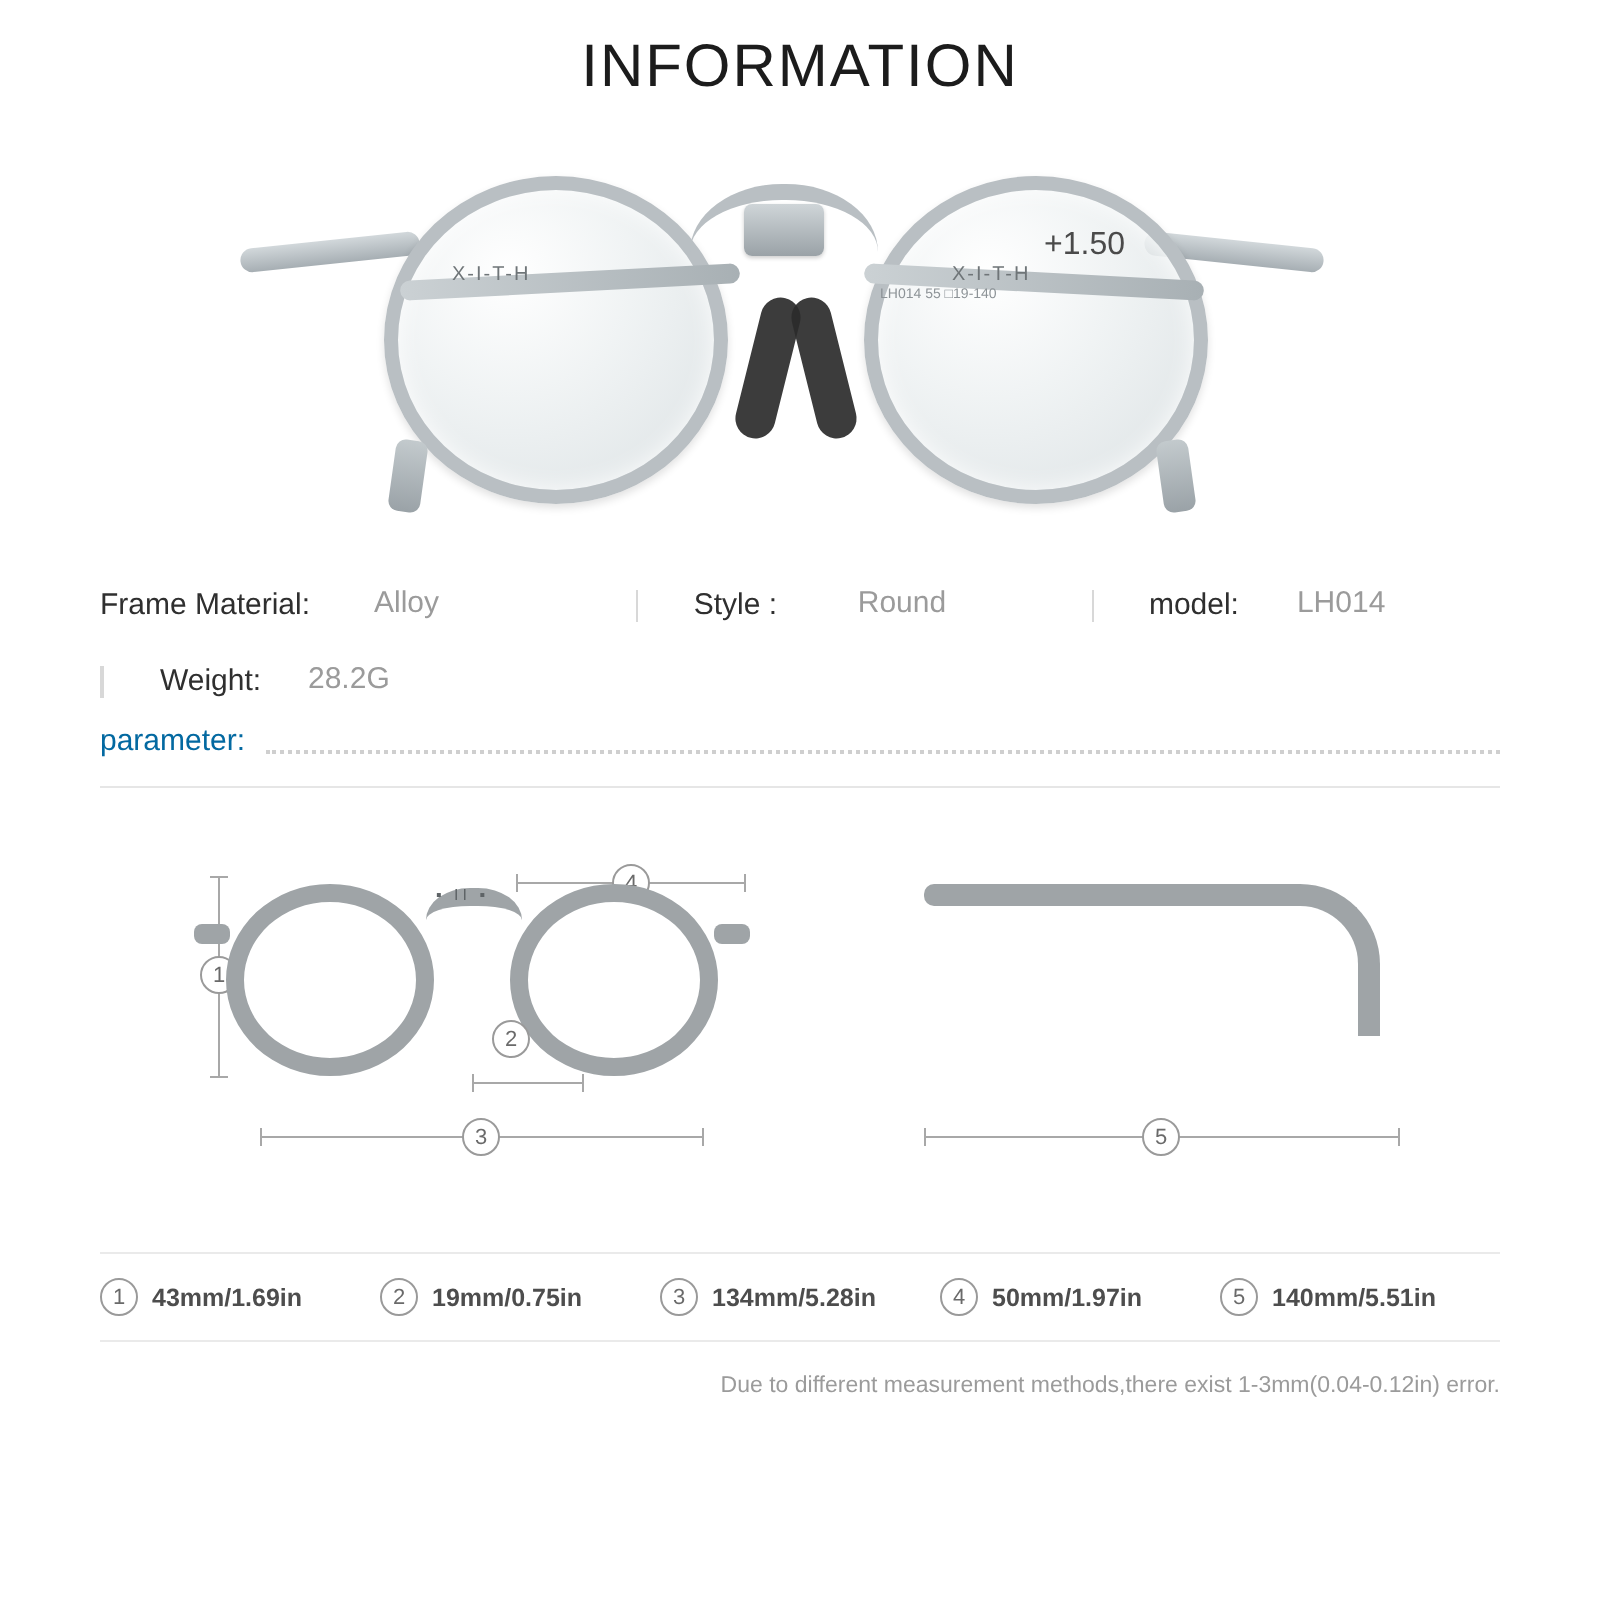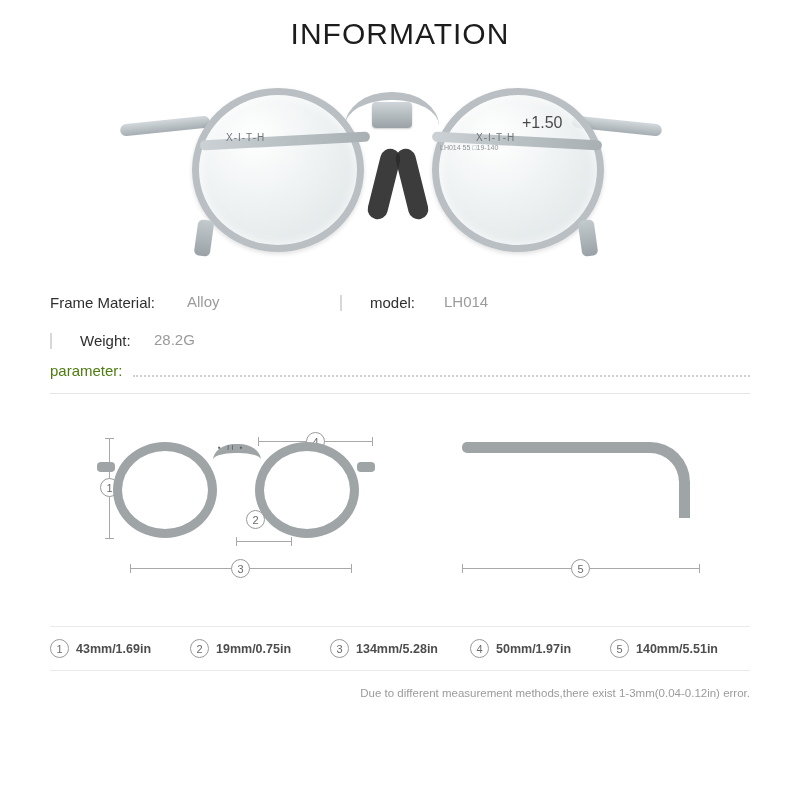--- a/index.html
+++ b/index.html
@@ -171,21 +171,21 @@
   .c3 .k { width: 62px; }
 
   .param-row {
     display: flex;
     align-items: center;
     margin: 4px 50px 0 50px;
     width: 700px;
   }
   .param-row .k {
     font-size: 15px;
-    color: #4d7c0f;
+    color: #0369a1;
     white-space: nowrap;
   }
   .dots {
     flex: 1;
     margin-left: 10px;
     border-bottom: 2px dotted #cfcfcf;
     height: 10px;
   }
   .hr {
     width: 700px;
@@ -366,20 +366,24 @@
   </div>
 
   <div class="spec">
 
     <div class="spec-row">
       <div class="cell c1">
         <span class="k">Frame Material:</span>
         <span class="v">Alloy</span>
       </div>
       <div class="divider"></div>
+      <div class="cell c2" style="margin-left:28px">
+        <span class="k">Style :</span>
+        <span class="v">Round</span>
+      </div>
       <div class="divider"></div>
       <div class="cell c3" style="margin-left:28px">
         <span class="k">model:</span>
         <span class="v">LH014</span>
       </div>
     </div>
 
     <div class="spec-row">
       <div class="divider"></div>
       <div class="divider"></div>

